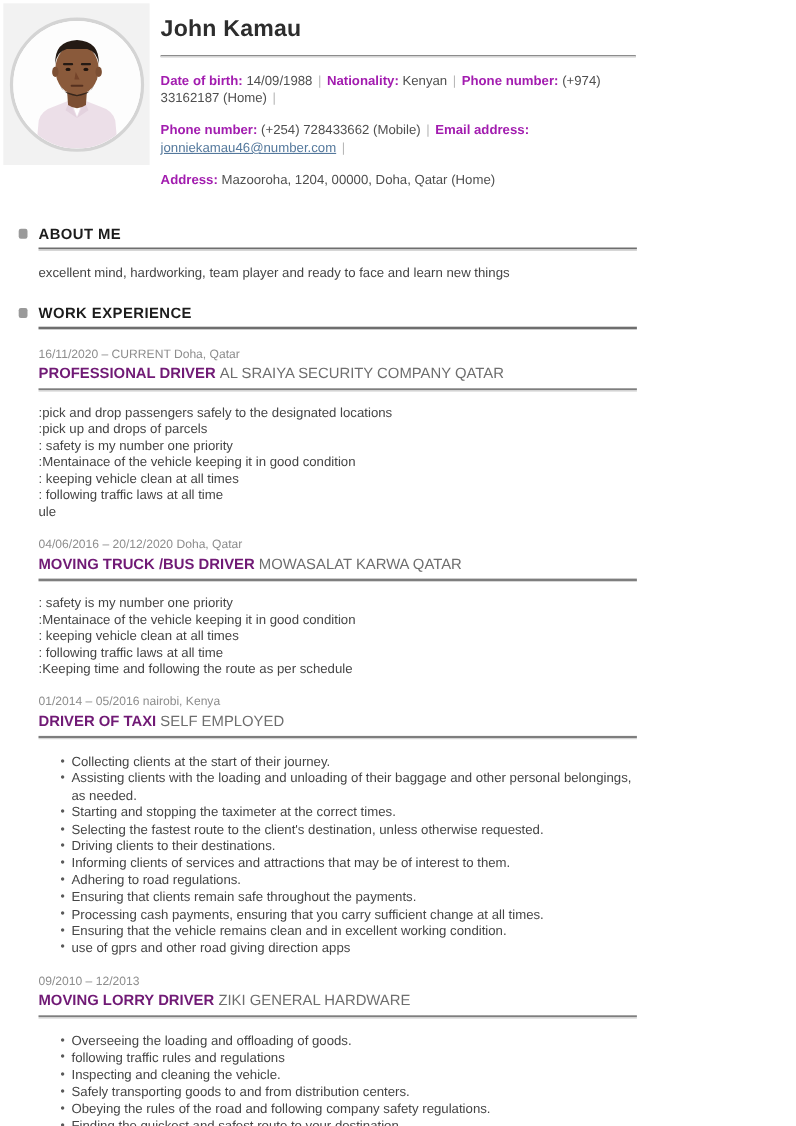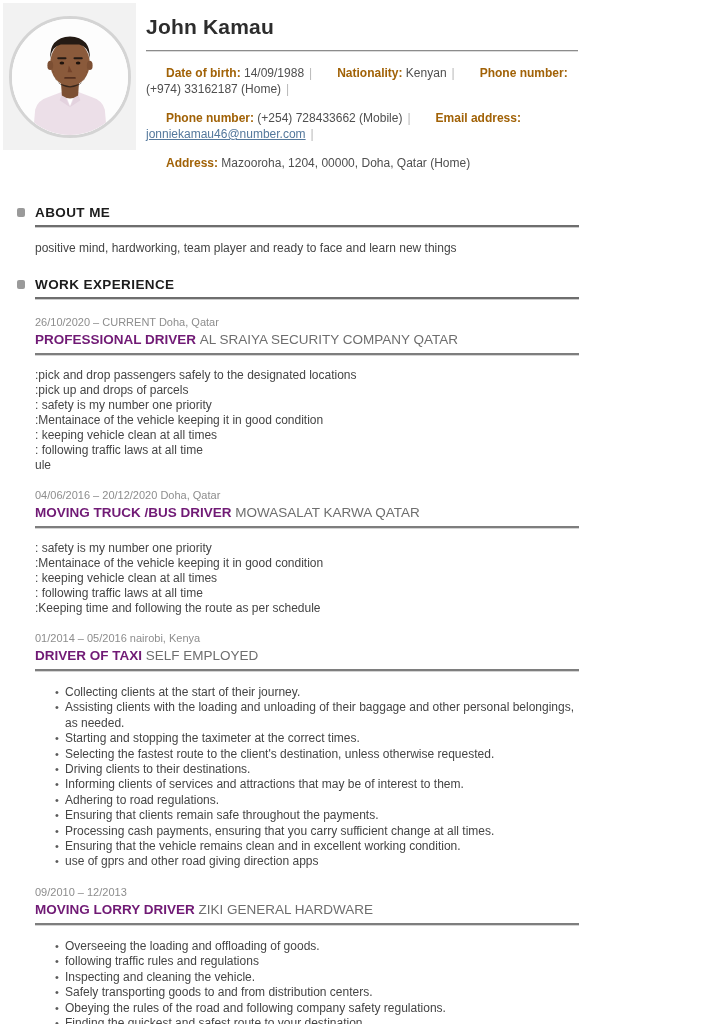--- a/index.html
+++ b/index.html
@@ -18,21 +18,21 @@
   .photo-circle {
     width:122px; height:122px; border-radius:50%; background:#ffffff;
     border:3px solid #d4d4d4; overflow:hidden;
   }
   .photo-circle svg { display:block; width:100%; height:100%; }
   .header-right { flex:1; padding-left:10px; padding-top:6px; }
   .person-name { font-size:21px; font-weight:bold; color:#2d2d2d; margin:6px 0 0; letter-spacing:0.2px; }
   .name-rule { height:2px; background:#8c8c8c; border-bottom:1px solid #dcdcdc; margin-top:11px; }
   .contact { margin-top:13px; font-size:12px; color:#4f4f4f; }
   .contact-line { margin-bottom:13px; line-height:16px; }
-  .contact-label { font-weight:bold; color:#a16207;margin-left:20px; }
+  .contact-label { font-weight:bold; color:#a21caf; }
   .sep { color:#b8b8b8; padding:0 5px; }
   .email-link { color:#54789c; text-decoration:underline; cursor:pointer; }
 
   
   .main { padding:0 13px 0 35px; }
   .section { margin-top:21px; position:relative; }
   .section-marker {
     position:absolute; left:-18px; top:3px; width:8px; height:9px;
     background:#9a9a9a; border-radius:2px;
   }
@@ -110,30 +110,30 @@
         </div>
     </div>
   </div>
 
   <div class="main">
 
     <div class="section">
       <span class="section-marker"></span>
       <div class="section-title">ABOUT ME</div>
       <div class="rule"></div>
-      <p class="about-text">positive mind, hardworking, team player and ready to face and learn new things</p>
+      <p class="about-text">excellent mind, hardworking, team player and ready to face and learn new things</p>
     </div>
 
     <div class="section">
       <span class="section-marker"></span>
       <div class="section-title">WORK EXPERIENCE</div>
       <div class="rule"></div>
       <div id="job-list">
   <div class="job">
-    <div class="job-dates">26/10/2020 – CURRENT Doha, Qatar</div>
+    <div class="job-dates">16/11/2020 – CURRENT Doha, Qatar</div>
     <div class="job-title-line">
       <span class="job-title">PROFESSIONAL DRIVER </span>
       <span class="job-company">AL SRAIYA SECURITY COMPANY QATAR</span>
     </div>
     <div class="job-rule"></div>
   <div class="job-items plain">
               <div>:pick and drop passengers safely to the designated locations</div>
               <div>:pick up and drops of parcels</div>
               <div>: safety is my number one priority</div>
               <div>:Mentainace of the vehicle keeping it in good condition</div>

